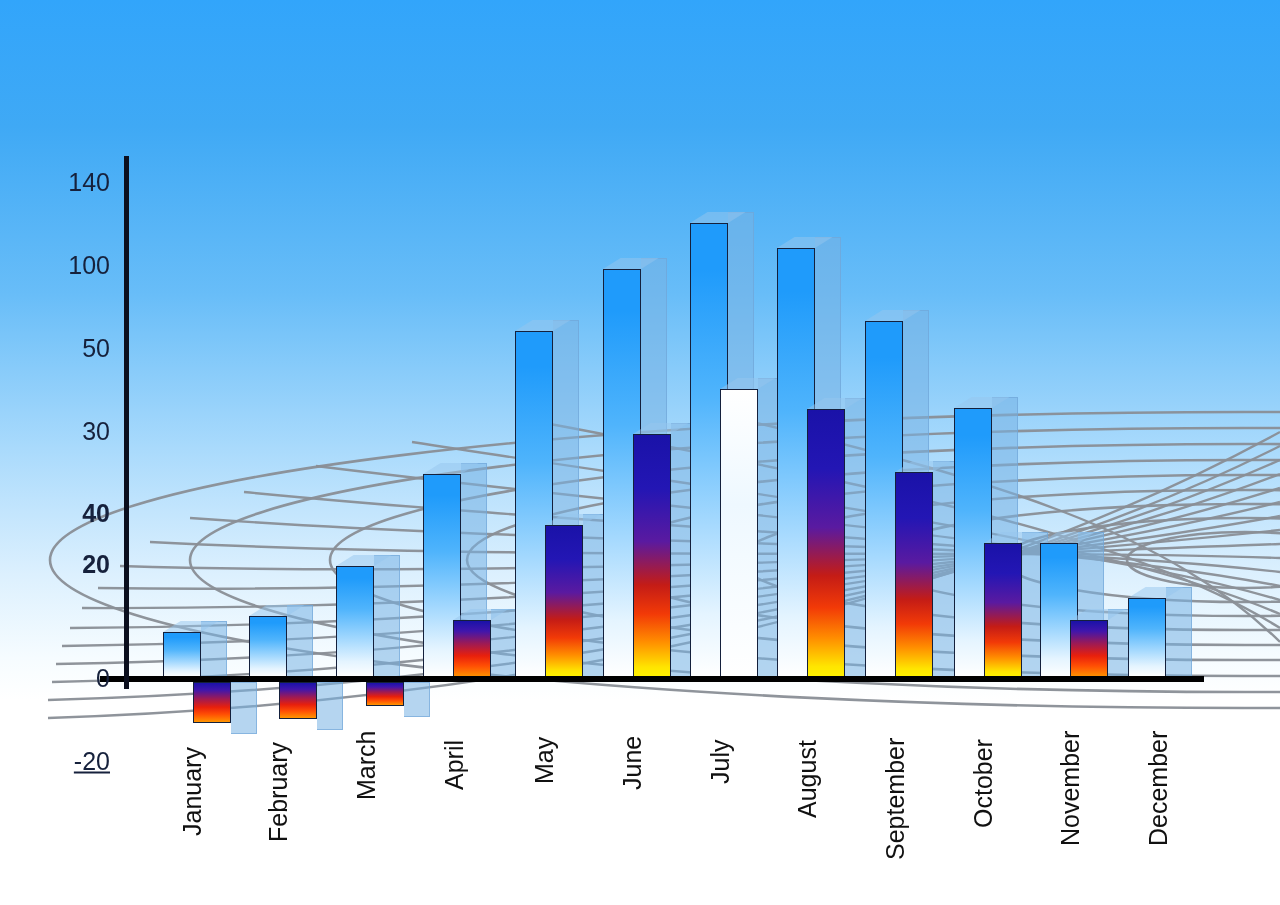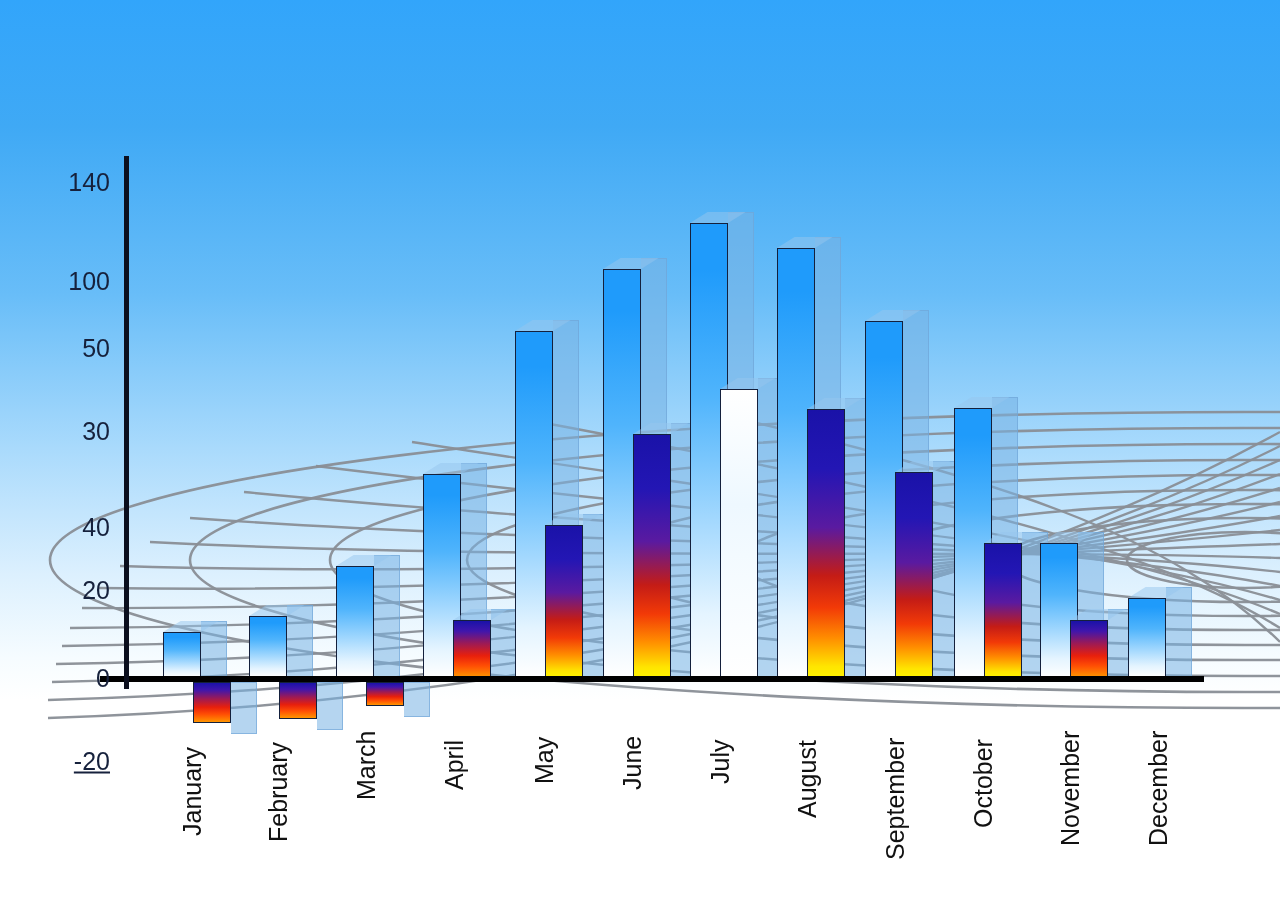--- a/index.html
+++ b/index.html
@@ -167,25 +167,25 @@
       <path d="M 540,422 C 884,488 1124,532 1280,628"></path>
       <path d="M 700,410 C 1000,478 1170,534 1280,642"></path>
     </g>
   </svg>
 
   <div class="plot">
 
     <div class="yaxis"></div>
 
     <div class="ylabel" style="left:52px; top:182px;">140</div>
-    <div class="ylabel" style="left:52px; top:265px;margin-top:16px;">100</div>
+    <div class="ylabel" style="left:52px; top:265px;">100</div>
     <div class="ylabel" style="left:52px; top:348px;">50</div>
     <div class="ylabel" style="left:52px; top:431px;">30</div>
-    <div class="ylabel" style="left:52px; top:527px;">40</div>
-    <div class="ylabel" style="left:52px; top:590px;">20</div>
+    <div class="ylabel" style="left:52px; top:513px;font-weight:bold;">40</div>
+    <div class="ylabel" style="left:52px; top:564px;font-weight:bold;">20</div>
     <div class="ylabel" style="left:52px; top:678px;">0</div>
     <div class="ylabel" style="left:36px; top:761px; width:74px;text-decoration:underline;">-20</div>
 
     <div class="baseline"></div>
 
     <div class="bars">
 
       <div class="bar" style="left:163px; top:632px; width:38px; height:46px;">
         <div class="side"></div>
         <div class="top3d"></div>

